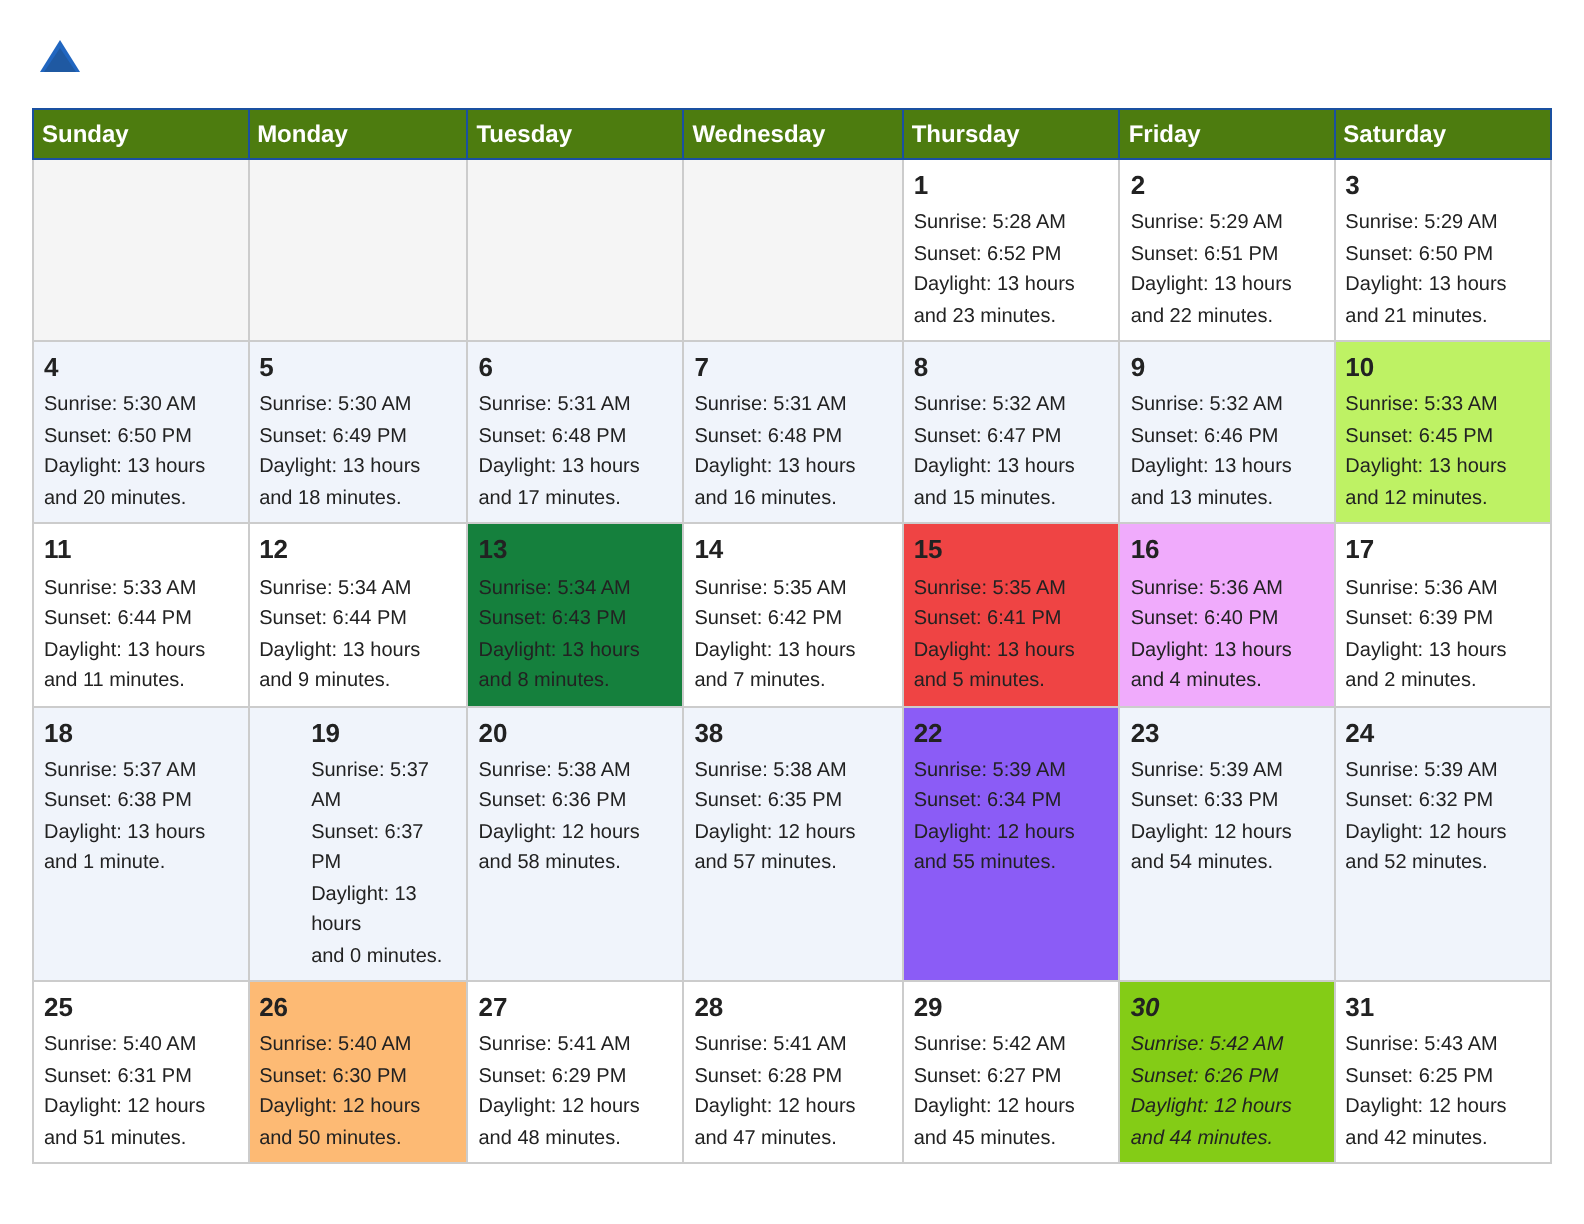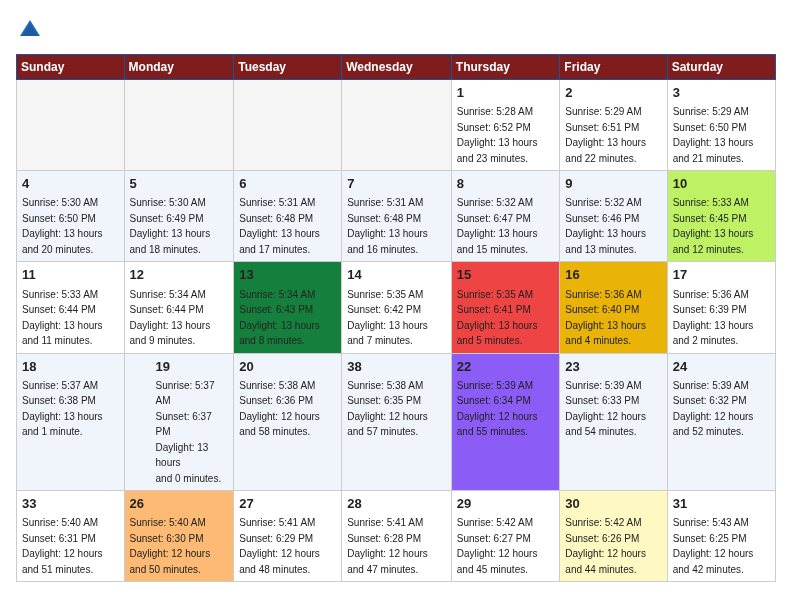--- a/index.html
+++ b/index.html
@@ -51,21 +51,21 @@
     .location {
       font-size: 15px;
       color: #444;
     }
     .calendar {
       width: 100%;
       border-collapse: collapse;
       font-size: 11px;
     }
     .calendar th {
-      background: #7f1d1d;
+      background: #4d7c0f;
       color: #fff;
       padding: 5px 4px;
       text-align: left;
       font-size: 12px;
       font-weight: bold;
       border: 1px solid #1a50a0;
     }
     .calendar td {
       border: 1px solid #ccc;
       padding: 4px 5px;
@@ -194,21 +194,21 @@
 Daylight: 13 hours
 and 8 minutes.</span></td>
           <td style="background: rgb(255, 255, 255);"><span class="day-num">14</span><span class="day-info" style="white-space: pre-line;">Sunrise: 5:35 AM
 Sunset: 6:42 PM
 Daylight: 13 hours
 and 7 minutes.</span></td>
           <td style="background: #ef4444;"><span class="day-num">15</span><span class="day-info" style="white-space: pre-line;">Sunrise: 5:35 AM
 Sunset: 6:41 PM
 Daylight: 13 hours
 and 5 minutes.</span></td>
-          <td style="background: #eab308; margin-top: 32px;"><span class="day-num">16</span><span class="day-info" style="white-space: pre-line;">Sunrise: 5:36 AM
+          <td style="background: #f0abfc; margin-top: 32px;"><span class="day-num">16</span><span class="day-info" style="white-space: pre-line;">Sunrise: 5:36 AM
 Sunset: 6:40 PM
 Daylight: 13 hours
 and 4 minutes.</span></td>
           <td style="background: rgb(255, 255, 255);"><span class="day-num">17</span><span class="day-info" style="white-space: pre-line;">Sunrise: 5:36 AM
 Sunset: 6:39 PM
 Daylight: 13 hours
 and 2 minutes.</span></td>
         </tr>
         <tr>
           <td style="background: rgb(240, 244, 251);"><span class="day-num">18</span><span class="day-info" style="white-space: pre-line;">Sunrise: 5:37 AM
@@ -234,41 +234,41 @@
           <td style="background: rgb(240, 244, 251);"><span class="day-num">23</span><span class="day-info" style="white-space: pre-line;">Sunrise: 5:39 AM
 Sunset: 6:33 PM
 Daylight: 12 hours
 and 54 minutes.</span></td>
           <td style="background: rgb(240, 244, 251);"><span class="day-num">24</span><span class="day-info" style="white-space: pre-line;">Sunrise: 5:39 AM
 Sunset: 6:32 PM
 Daylight: 12 hours
 and 52 minutes.</span></td>
         </tr>
         <tr>
-          <td style="background: rgb(255, 255, 255);"><span class="day-num">33</span><span class="day-info" style="white-space: pre-line;">Sunrise: 5:40 AM
+          <td style="background: rgb(255, 255, 255);"><span class="day-num">25</span><span class="day-info" style="white-space: pre-line;">Sunrise: 5:40 AM
 Sunset: 6:31 PM
 Daylight: 12 hours
 and 51 minutes.</span></td>
           <td style="background: #fdba74;"><span class="day-num">26</span><span class="day-info" style="white-space: pre-line;">Sunrise: 5:40 AM
 Sunset: 6:30 PM
 Daylight: 12 hours
 and 50 minutes.</span></td>
           <td style="background: rgb(255, 255, 255);"><span class="day-num">27</span><span class="day-info" style="white-space: pre-line;">Sunrise: 5:41 AM
 Sunset: 6:29 PM
 Daylight: 12 hours
 and 48 minutes.</span></td>
           <td style="background: rgb(255, 255, 255);"><span class="day-num">28</span><span class="day-info" style="white-space: pre-line;">Sunrise: 5:41 AM
 Sunset: 6:28 PM
 Daylight: 12 hours
 and 47 minutes.</span></td>
           <td style="background: rgb(255, 255, 255);"><span class="day-num">29</span><span class="day-info" style="white-space: pre-line;">Sunrise: 5:42 AM
 Sunset: 6:27 PM
 Daylight: 12 hours
 and 45 minutes.</span></td>
-          <td style="background: #fef9c3;"><span class="day-num">30</span><span class="day-info" style="white-space: pre-line;">Sunrise: 5:42 AM
+          <td style="background: #84cc16; font-style: italic;"><span class="day-num">30</span><span class="day-info" style="white-space: pre-line;">Sunrise: 5:42 AM
 Sunset: 6:26 PM
 Daylight: 12 hours
 and 44 minutes.</span></td>
           <td style="background: rgb(255, 255, 255);"><span class="day-num">31</span><span class="day-info" style="white-space: pre-line;">Sunrise: 5:43 AM
 Sunset: 6:25 PM
 Daylight: 12 hours
 and 42 minutes.</span></td>
         </tr>
       </tbody>
   </table>

